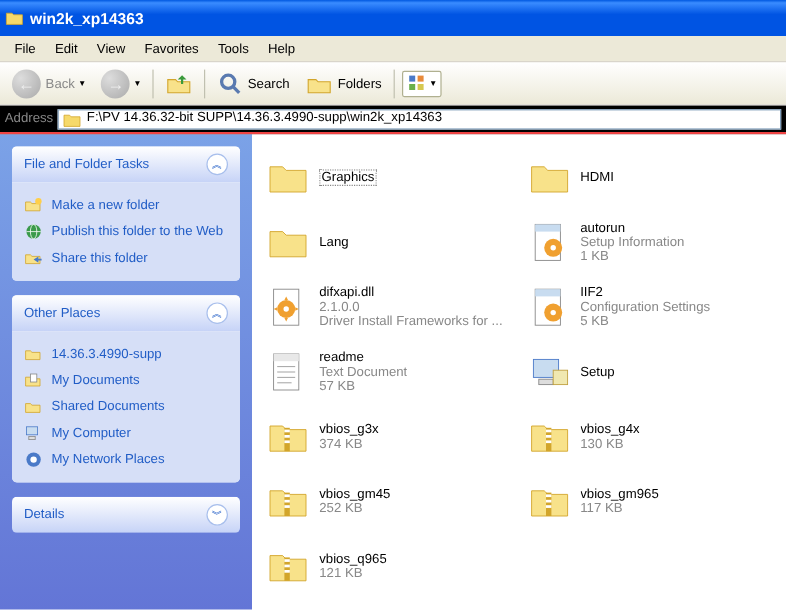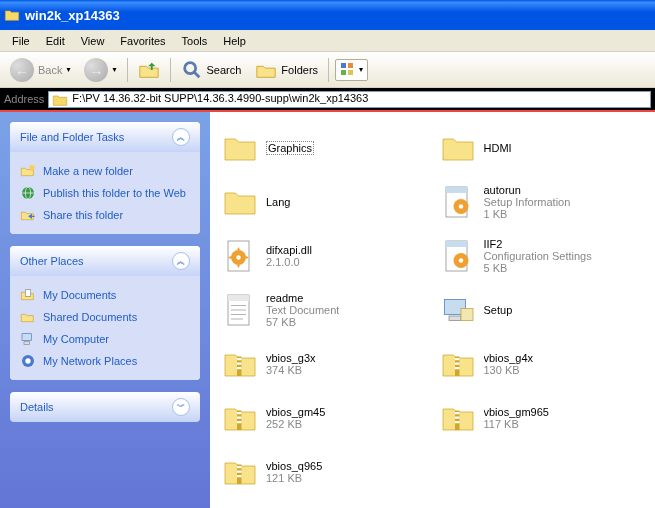--- a/index.html
+++ b/index.html
@@ -156,20 +156,26 @@
 
     <div class="task-panel">
       <div class="task-header">
         <span>Other Places</span>
         <span class="chev">︽</span>
       </div>
       <div class="task-body">
         <div class="task-link">
           <svg class="mini-ico" viewBox="0 0 24 24">
               <path class="ico-folder" d="M2 8 h6 l2 2 h10 v9 h-18 z"></path>
+            </svg>
+          <span>14.36.3.4990-supp</span>
+        </div>
+        <div class="task-link">
+          <svg class="mini-ico" viewBox="0 0 24 24">
+              <path class="ico-folder" d="M2 8 h6 l2 2 h10 v9 h-18 z"></path>
               <rect x="8" y="4" width="8" height="10" fill="#fff" stroke="#888"></rect>
             </svg>
           <span>My Documents</span>
         </div>
         <div class="task-link">
           <svg class="mini-ico" viewBox="0 0 24 24">
               <path class="ico-folder" d="M2 8 h6 l2 2 h10 v9 h-18 z"></path>
             </svg>
           <span>Shared Documents</span>
         </div>
@@ -249,20 +255,21 @@
           <svg viewBox="0 0 48 48" width="36" height="36">
             <rect x="8" y="4" width="28" height="40" fill="#fff" stroke="#888"></rect>
             <circle cx="22" cy="26" r="10" fill="#f0a030"></circle>
             <circle cx="22" cy="26" r="3" fill="#fff"></circle>
             <path fill="#f0a030" d="M22 12 l2 4 -4 0z M22 40 l2-4 -4 0z M8 26 l4 2 0-4z M36 26 l-4 2 0-4z"></path>
           </svg>
         </div>
         <div class="file-text">
           <div class="file-name">difxapi.dll</div>
           <div class="file-meta">2.1.0.0</div>
+          <div class="file-meta">Driver Install Frameworks for ...</div>
         </div>
       </div>
       <div class="file-item">
         <div class="file-icon">
           <svg viewBox="0 0 48 48" width="36" height="36">
             <rect x="8" y="4" width="28" height="40" fill="#fff" stroke="#888"></rect>
             <rect x="8" y="4" width="28" height="8" fill="#c8dcf0"></rect>
             <circle cx="28" cy="30" r="10" fill="#f0a030"></circle>
             <circle cx="28" cy="30" r="3" fill="#fff"></circle>
           </svg>

